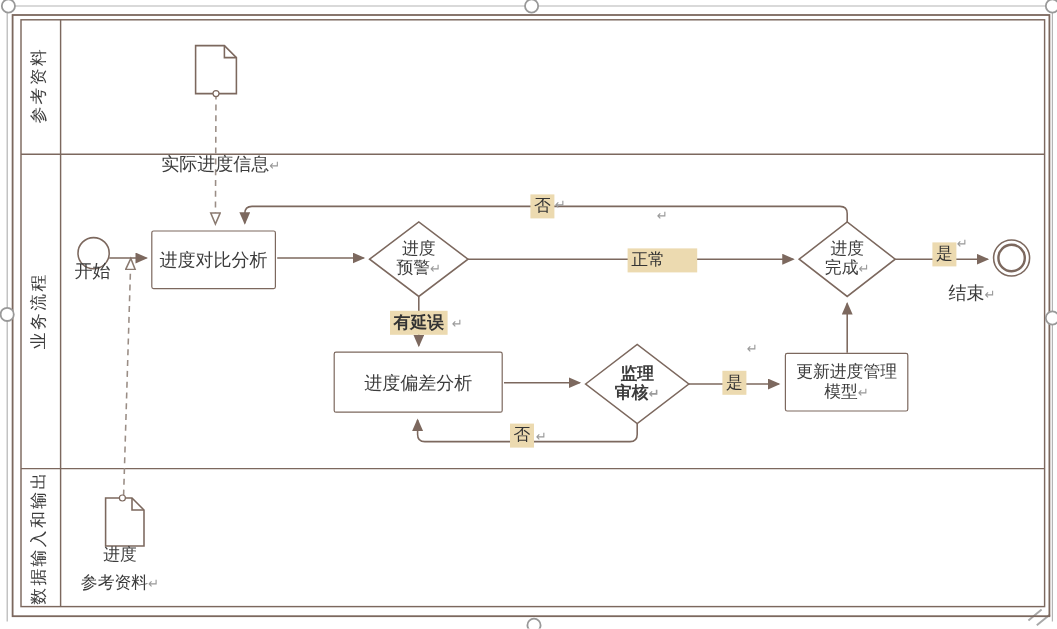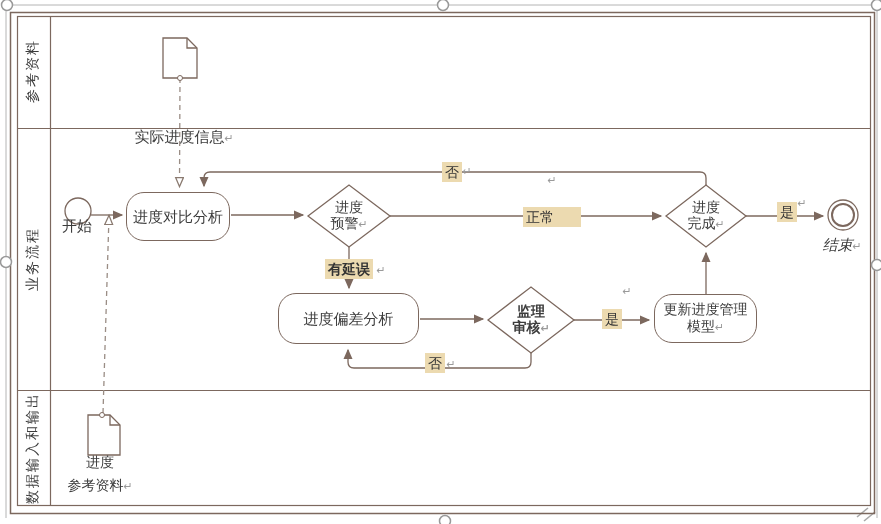--- a/index.html
+++ b/index.html
@@ -3,21 +3,21 @@
 <meta charset="utf-8">
 <style>
   html,body{margin:0;padding:0;background:#fff;}
   #canvas{
     position:relative;width:881px;height:524px;background:#fff;overflow:hidden;
     font-family:"DejaVu Sans","Liberation Sans",sans-serif;color:#3c3c3c;
   }
   #shapes-svg{position:absolute;left:0;top:0;z-index:0;}
   .txt{position:absolute;z-index:2;transform:translate(-50%,-50%);text-align:center;white-space:nowrap;}
   .task{
-    position:absolute;z-index:1;background:#fff;border:1.4px solid #7c685e;border-radius:18px;
+    position:absolute;z-index:1;background:#fff;border:1.4px solid #7c685e;border-radius:2px;
     display:flex;flex-direction:column;align-items:center;justify-content:center;
     font-size:15px;line-height:18px;text-align:center;white-space:nowrap;
   }
   .dtext{font-size:14px;line-height:16px;}
   .elabel{
     position:absolute;z-index:3;transform:translate(-50%,-50%);
     background:#ecdab0;color:#333;font-size:14px;line-height:16px;
     padding:2px 3px;white-space:nowrap;
   }
   .mark{color:#9a9a9a;font-size:11px;}
@@ -145,21 +145,21 @@
   <div class="txt dtext" style="left:706px;top:216px;">
     <div>进度</div>
     <div><span>完成</span><span class="mark">↵</span></div>
   </div>
   <div class="txt dtext" style="left:531px;top:320px;font-weight:bold;">
     <div>监理</div>
     <div><span>审核</span><span class="mark">↵</span></div>
   </div>
 
   <div class="txt evlabel" style="left:77px;top:226px;">开始</div>
-  <div class="txt evlabel" style="left:842px;top:245px;font-style:italic;">
+  <div class="txt evlabel" style="left:810px;top:245px;">
     <span>结束</span><span class="mark">↵</span>
   </div>
 
   <div class="txt evlabel" style="left:184px;top:89px;margin-top:48px;">
     <span>实际进度信息</span><span class="mark">↵</span>
   </div>
   <div class="txt" style="left:100px;top:463px;font-size:14px;">进度</div>
   <div class="txt" style="left:100px;top:486px;font-size:14px;">
     <span>参考资料</span><span class="mark">↵</span>
   </div>

